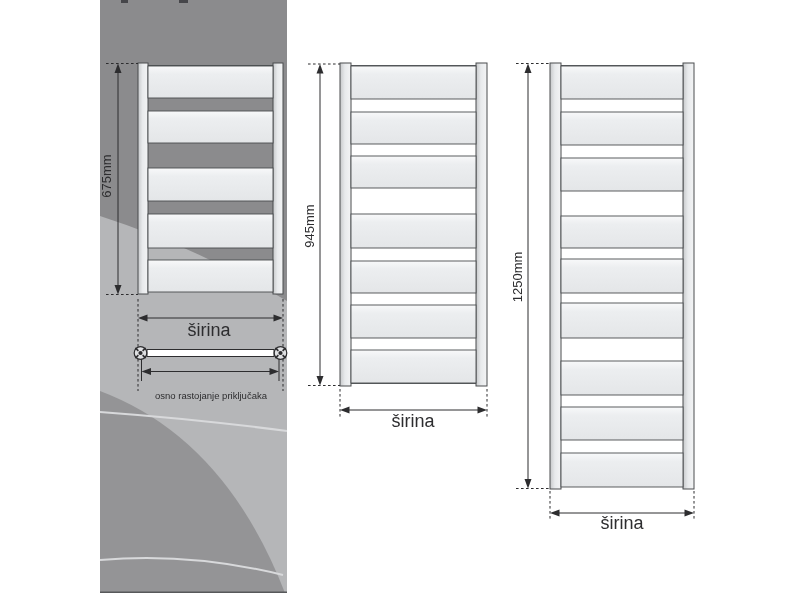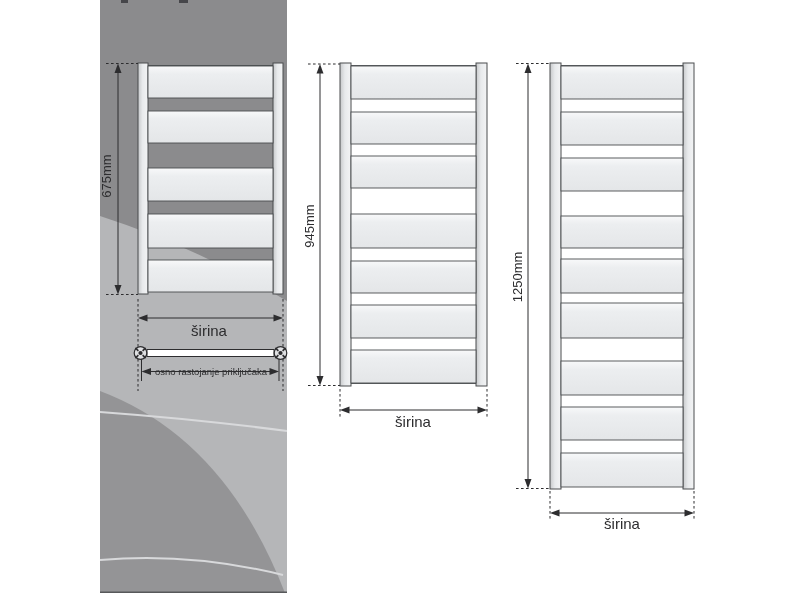--- a/index.html
+++ b/index.html
@@ -8,21 +8,21 @@
     background:var(--page-bg,#fff);
     font-family:"Liberation Sans", sans-serif;
   }
   svg{position:absolute;left:0;top:0;}
   .dim-label{
     position:absolute;transform:translate(-50%,-50%);
     color:var(--ink,#2d2d2f);font-size:13px;line-height:1;white-space:nowrap;
   }
   .dim-label.vertical{transform:translate(-50%,-50%) rotate(-90deg);}
   .dim-label.small{font-size:9.5px;}
-  .dim-label.w{font-size:15px;}
+  .dim-label.w{font-size:18px;}
   .artifact{position:absolute;background:rgba(58,58,62,.85);}
 </style>
 </head>
 <body>
 
 <div class="stage">
 
   <svg id="diagram-svg" width="800" height="600" viewBox="0 0 800 600">
     <defs>
       <linearGradient id="railGrad" x1="0" y1="0" x2="1" y2="0">
@@ -131,14 +131,14 @@
   <div class="artifact" style="left:179px;top:0;width:9px;height:3px"></div>
 
   <div class="dim-label vertical" style="left:106px;top:176px">675mm</div>
   <div class="dim-label vertical" style="left:309px;top:226px">945mm</div>
   <div class="dim-label vertical" style="left:517px;top:277px">1250mm</div>
 
   <div class="dim-label w" style="left:209px;top:330px">širina</div>
   <div class="dim-label w" style="left:413px;top:421px">širina</div>
   <div class="dim-label w" style="left:622px;top:523px">širina</div>
 
-  <div class="dim-label small" style="left:211px;top:372px">osno rastojanje priključaka</div>
+  <div class="dim-label small" style="left:211px;top:396px">osno rastojanje priključaka</div>
 </div>
 
 </body></html>

